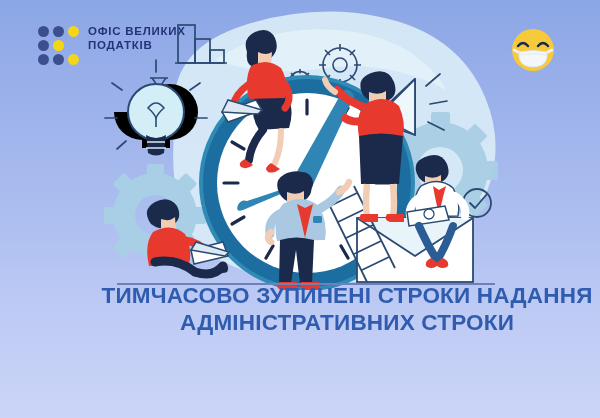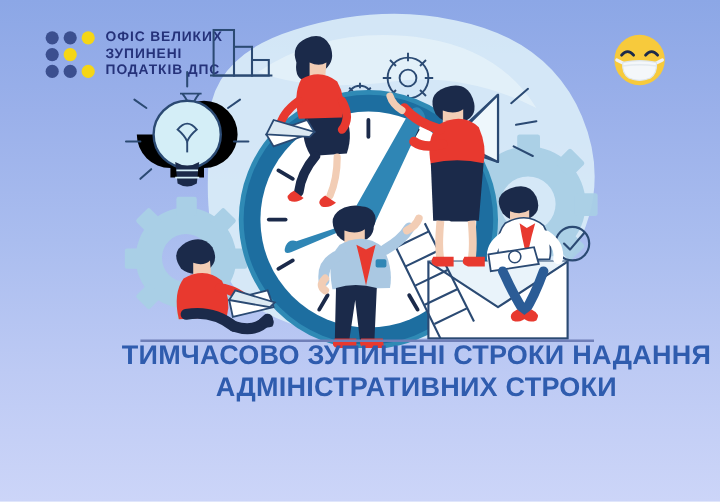--- a/index.html
+++ b/index.html
@@ -51,22 +51,21 @@
       <span class="dot y"></span>
       <span class="dot b"></span>
       <span class="dot y"></span>
       <span class="dot e"></span>
       <span class="dot b"></span>
       <span class="dot b"></span>
       <span class="dot y"></span>
     </div>
     <div class="logo-text">
       <span class="logo-line">ОФІС ВЕЛИКИХ</span>
-      <span class="logo-line">ЗУПИНЕНІ</span>
-      <span class="logo-line">ПОДАТКІВ ДПС</span>
+      <span class="logo-line">ПОДАТКІВ</span>
     </div>
   </div>
 
   <svg class="emoji" viewBox="0 0 56 56">
     <circle cx="28" cy="28" r="21" fill="#f7ca3c"></circle>
     <path d="M13 24 q5 -6 10 0" stroke="#1b2a4a" stroke-width="2.4" fill="none" stroke-linecap="round"></path>
     <path d="M33 24 q5 -6 10 0" stroke="#1b2a4a" stroke-width="2.4" fill="none" stroke-linecap="round"></path>
     <path d="M9 28 L15 31 M47 28 L41 31" stroke="#eef1f5" stroke-width="2.6" stroke-linecap="round"></path>
     <path d="M14 30 q14 -3 28 0 q1 9 -5 13 q-9 4 -18 0 q-6 -4 -5 -13 Z" fill="#f4f7fa" stroke="#dde5ec" stroke-width="1"></path>
     <path d="M14 33 q14 -2 28 0" stroke="#e2e9ef" stroke-width="1.2" fill="none"></path>

